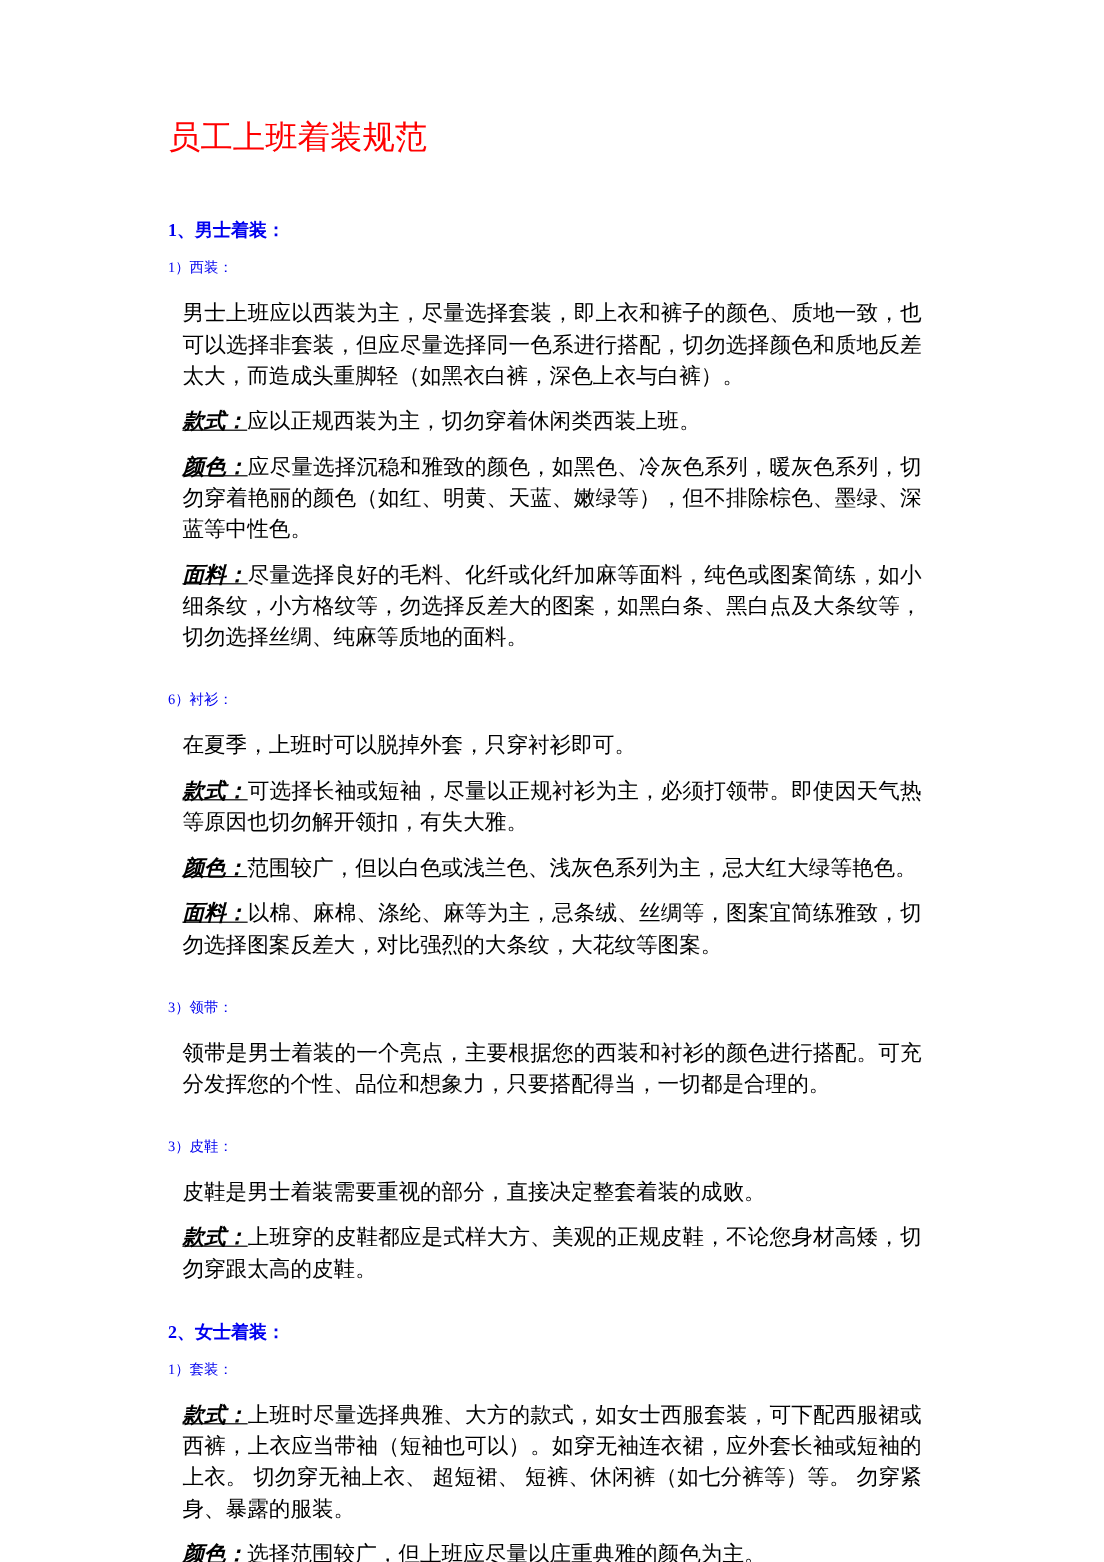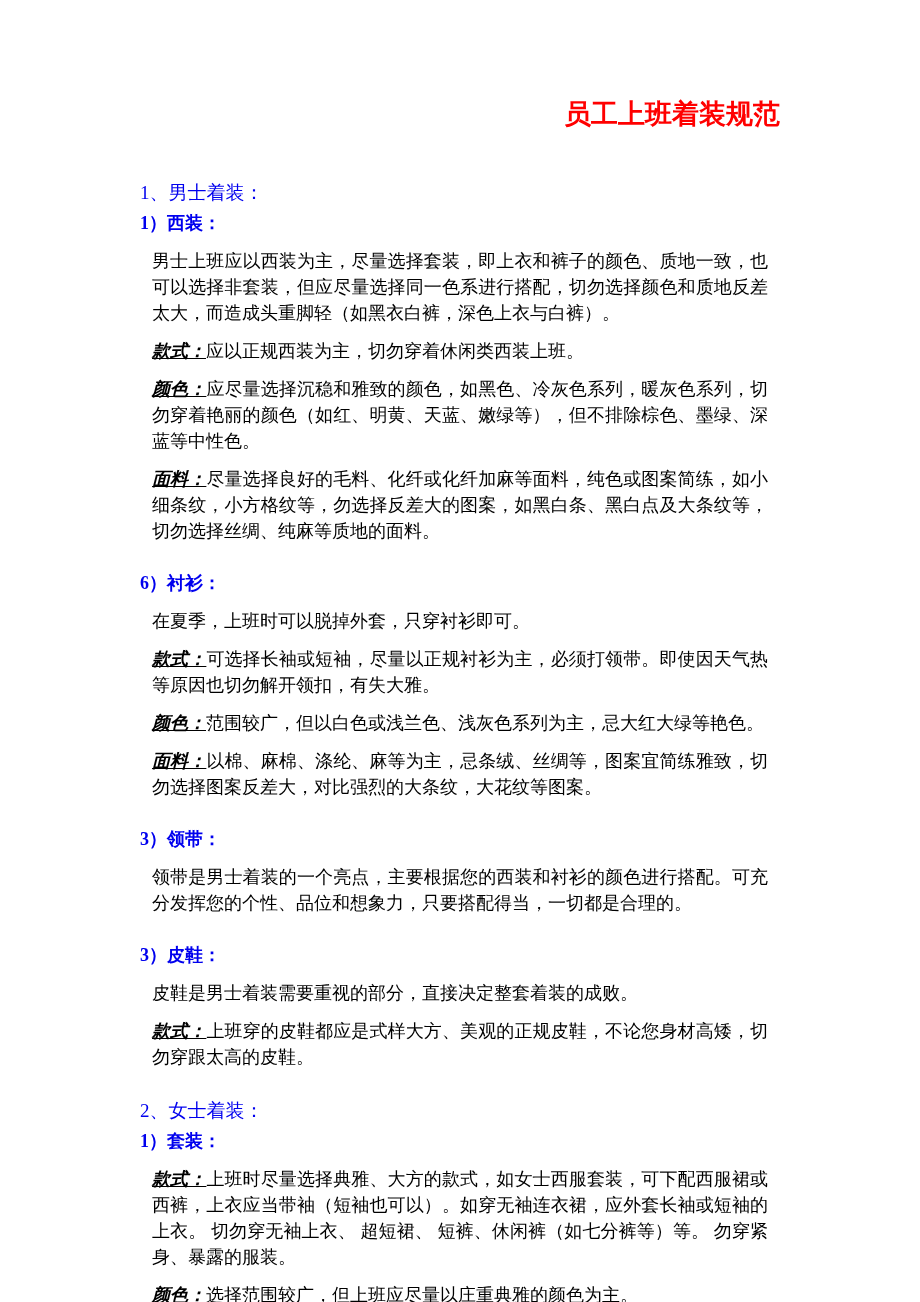--- a/index.html
+++ b/index.html
@@ -16,38 +16,38 @@
   }
   .page {
     box-sizing: border-box;
     width: 920px;
     height: 1302px;
     padding: 96px 140px 40px 140px;
     background: #ffffff;
   }
   .doc-title {
     margin: 0 0 46px 0;
-    text-align: right;
+    text-align: left;
     font-size: 27px;
     line-height: 36px;
-    font-weight: bold;
+    font-weight: normal;
     color: var(--title-color, #FF0000);
   }
   .section-heading {
     margin: 26px 0 2px 0;
-    font-size: 19px;
+    font-size: 15px;
     line-height: 30px;
-    font-weight: normal;
+    font-weight: bold;
     color: var(--heading-color, #0000EE);
   }
   .sub-heading {
     margin: 26px 0 0 0;
-    font-size: 18px;
+    font-size: 12px;
     line-height: 26px;
-    font-weight: bold;
+    font-weight: normal;
     color: var(--heading-color, #0000EE);
   }
   .section-heading + .sub-heading {
     margin-top: 2px;
   }
   .body-para {
     margin: 12px;
     font-size: 18px;
     line-height: 26px;
     text-align: justify;

